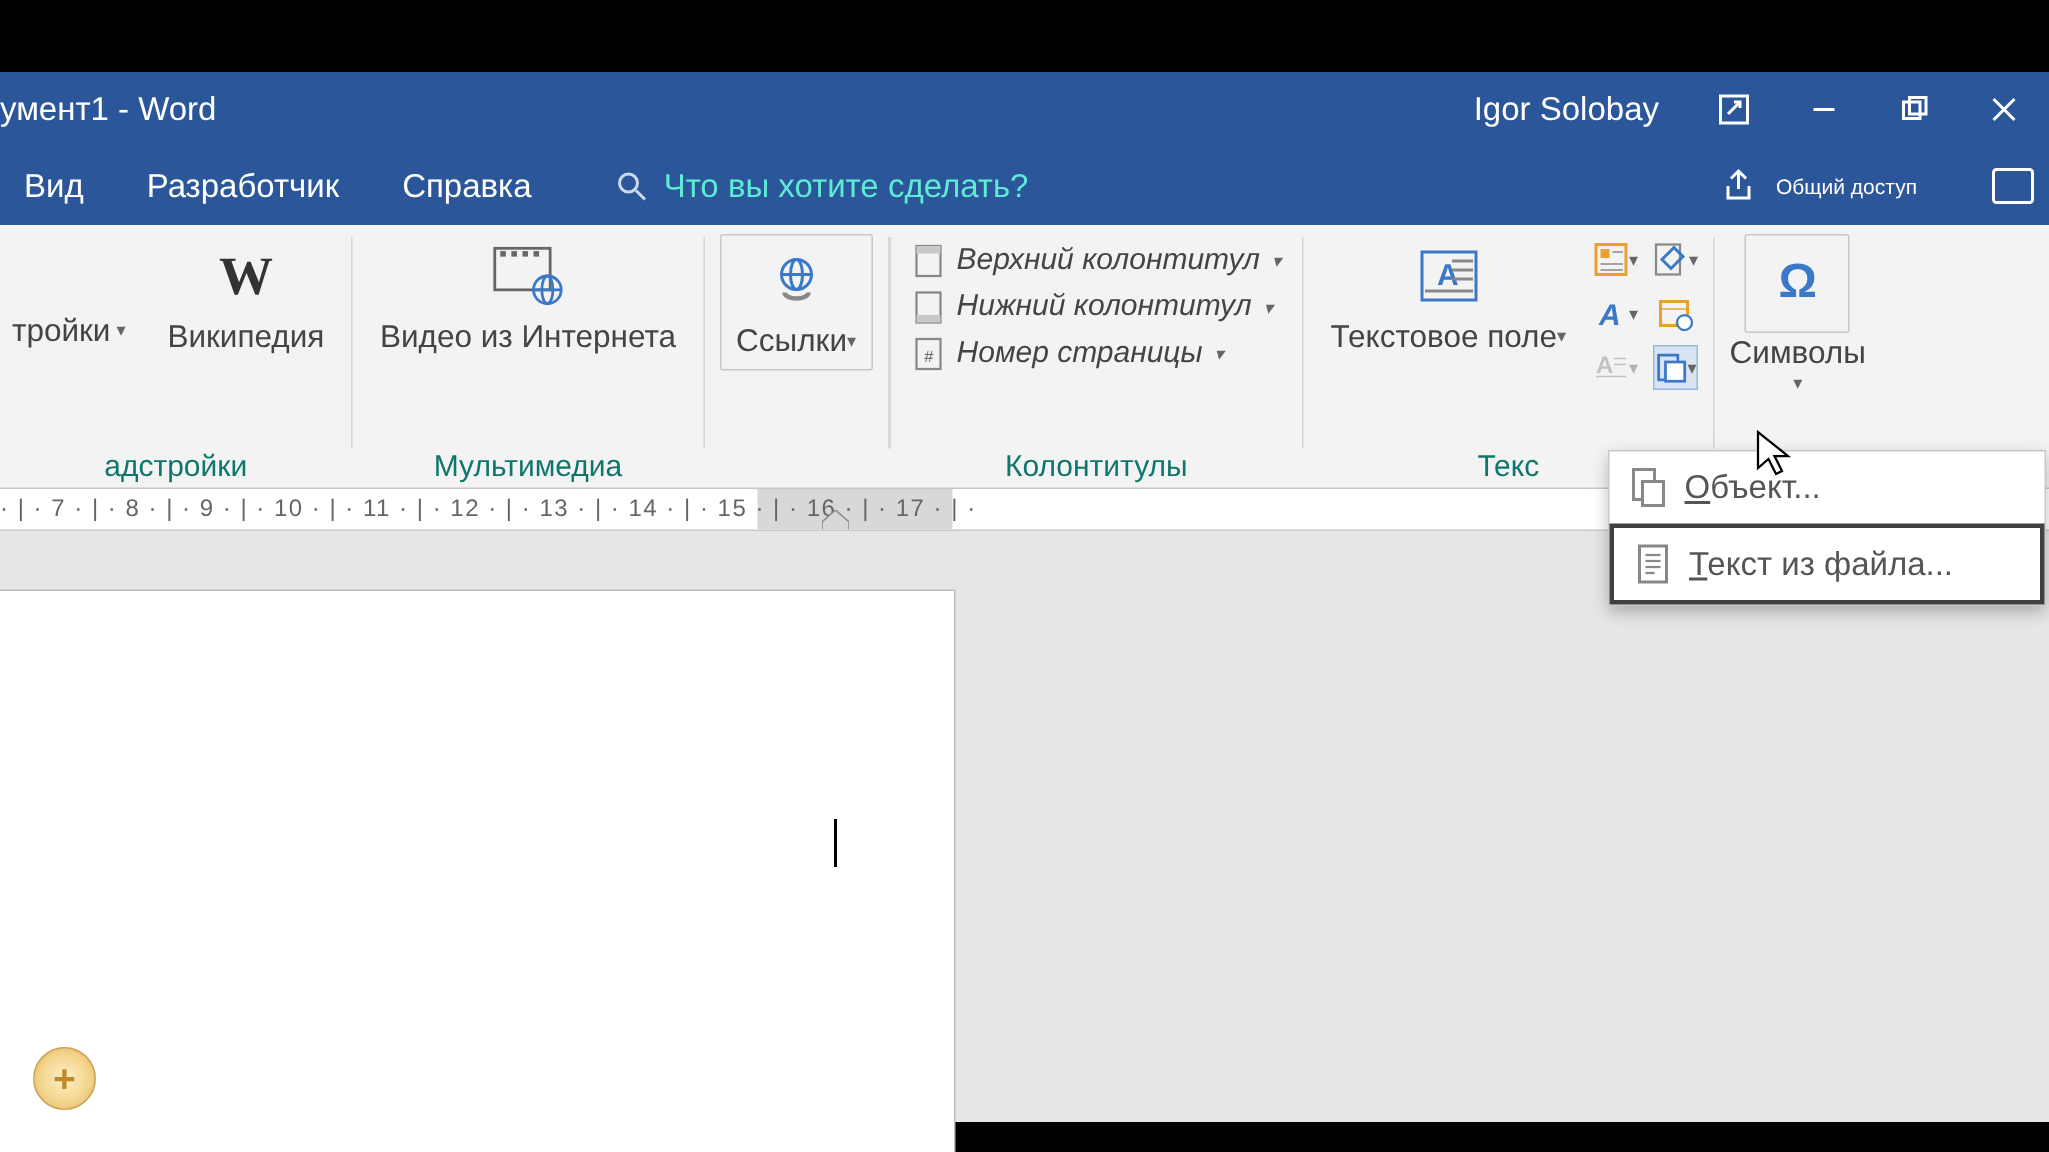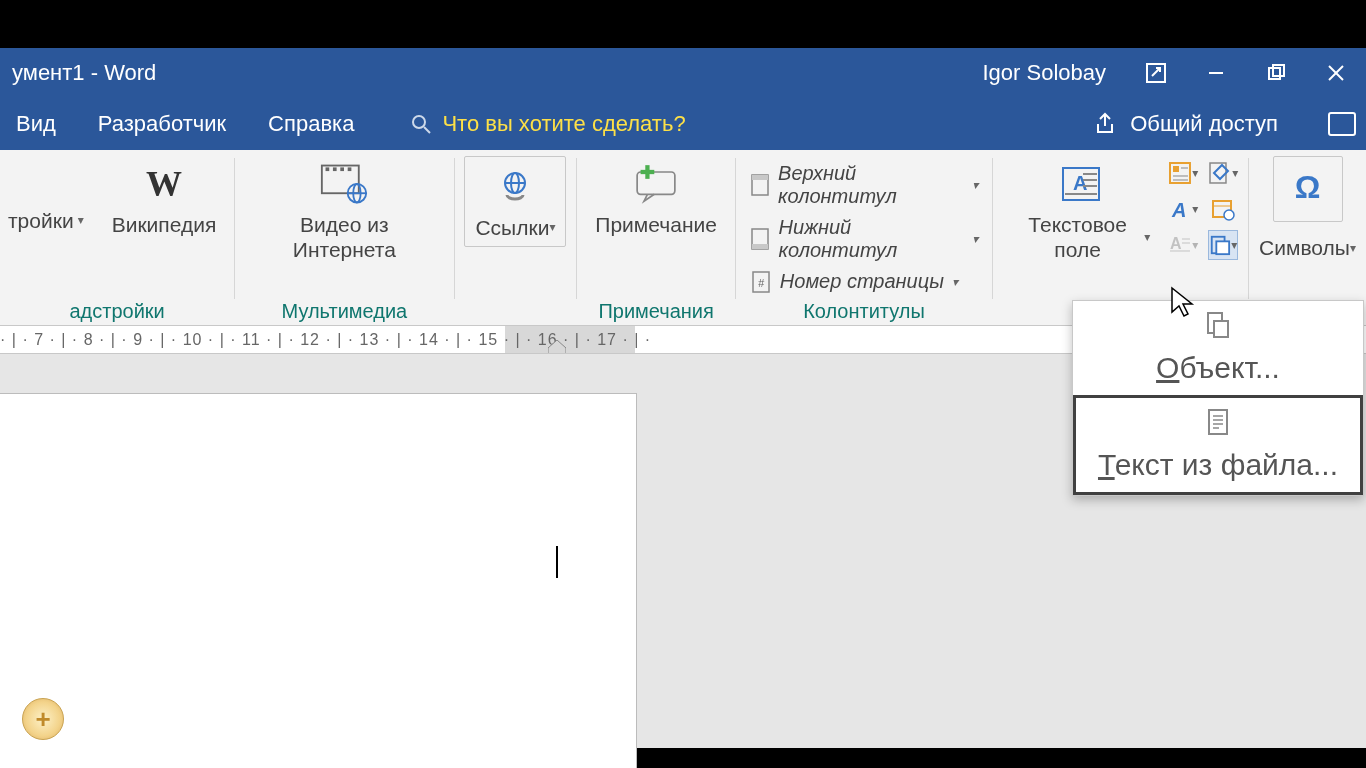--- a/index.html
+++ b/index.html
@@ -1,52 +1,52 @@
 <!DOCTYPE html>
 <html><head>
 <meta charset="utf-8">
 <style>
   * { margin: 0; padding: 0; box-sizing: border-box; font-family: "Segoe UI", Arial, sans-serif; }
   body { background: #000; width: 1366px; height: 768px; overflow: hidden; position: relative; }
   .letterbox-top { height: 48px; background: #000; }
   .app { position: absolute; top: 48px; left: 0; right: 0; bottom: 20px; background: #e6e6e6; }
   
   .titlebar { height: 50px; background: #2b579a; color: #fff; display: flex; align-items: center; position: relative; }
-  .titlebar-left { font-size: 22px; padding-left: 12px; }
+  .titlebar-left { font-size: 22px; padding-left: 0; }
   .titlebar-center { flex: 1; text-align: right; font-size: 22px; padding-right: 20px; }
   .win-controls { display: flex; align-items: center; gap: 0; }
   .win-btn { width: 60px; height: 50px; display: flex; align-items: center; justify-content: center; color: #fff; }
   .win-btn svg { stroke: #fff; fill: none; }
   
   .tabs-row { height: 52px; background: #2b579a; color: #fff; display: flex; align-items: center; padding: 0 10px; gap: 30px; font-size: 22px; }
   .tab { padding: 4px 6px; }
-  .tell-me { display: flex; align-items: center; gap: 10px; color: #fde047; font-size: 22px; margin-left: 20px; }
+  .tell-me { display: flex; align-items: center; gap: 10px; color: #5eead4; font-size: 22px; margin-left: 20px; }
   .tabs-spacer { flex: 1; }
-  .share { display: flex; align-items: center; gap: 10px; font-size: 22px; }
+  .share { display: flex; align-items: center; gap: 10px; font-size: 14px; }
   .comments-icon { width: 28px; height: 24px; border: 2px solid #fff; border-radius: 3px; position: relative; margin-left: 20px; }
   
   .ribbon { background: #f3f3f3; border-bottom: 1px solid #c8c8c8; display: flex; align-items: stretch; height: 176px; position: relative; }
   .group { display: flex; flex-direction: column; align-items: center; padding: 6px 10px 0 10px; position: relative; }
   .group-sep { width: 1px; background: #d6d6d6; margin: 8px 0 26px 0; }
   .group-label { position: absolute; bottom: 2px; left: 0; right: 0; text-align: center; font-size: 20px; color: #0f766e; }
   .big-btn { display: flex; flex-direction: column; align-items: center; justify-content: flex-start; padding: 4px 8px; }
   .big-btn .icon { width: 48px; height: 48px; display: flex; align-items: center; justify-content: center; margin-bottom: 4px; }
   .big-btn .lbl { font-size: 21px; color: #444; text-align: center; line-height: 1.2; }
   .dd-caret { font-size: 12px; color: #666; }
   .row-btns { display: flex; flex-direction: row; align-items: flex-start; gap: 12px; }
   .menu-col { display: flex; flex-direction: column; gap: 4px; align-items: flex-start; padding-top: 4px; }
   .menu-item { display: flex; align-items: center; gap: 8px; font-size: 20px; color: #444; padding: 2px 4px; font-style: italic; }
   .menu-item .mini-icon { width: 22px; height: 22px; display: inline-flex; align-items: center; justify-content: center; }
   .small-grid { display: grid; grid-template-columns: auto auto; gap: 6px 10px; padding-top: 2px; }
   .small-btn { width: 30px; height: 30px; display: flex; align-items: center; justify-content: center; }
   .framed { border: 1px solid #c8c8c8; padding: 6px 10px; border-radius: 2px; }
   .text-group { display: flex; flex-direction: row; align-items: flex-start; gap: 10px; }
   
   .dropdown { position: absolute; top: 300px; left: 1072px; width: 292px; background: #fff; border: 1px solid #c8c8c8; box-shadow: 0 4px 10px rgba(0,0,0,0.25); z-index: 20; }
-  .dropdown .ditem { display: flex; align-items: center; gap: 12px; padding: 10px 14px; font-size: 30px; color: #555; flex-direction: column; }
+  .dropdown .ditem { display: flex; align-items: center; gap: 12px; padding: 10px 14px; font-size: 22px; color: #555; }
   .dropdown .ditem.highlight { border: 3px solid #404040; }
   .dropdown .ditem .dicon { width: 24px; height: 28px; }
   .underline-first::first-letter { text-decoration: underline; }
   
   .ruler { height: 28px; background: #fff; border-bottom: 1px solid #c8c8c8; position: relative; overflow: hidden; font-size: 16px; color: #666; }
   .ruler-inner { position: absolute; left: 0; top: 0; height: 100%; display: flex; align-items: center; white-space: nowrap; }
   .ruler-seg { display: inline-block; letter-spacing: 1px; }
   .ruler-gray { position: absolute; left: 505px; top: 0; bottom: 0; width: 130px; background: #d8d8d8; }
   .indent-marker { position: absolute; left: 548px; top: 14px; }
   
@@ -172,34 +172,20 @@
             </svg>
         </div>
         <div class="lbl" style="display:flex;flex-direction:row;align-items:center">
           <span>Ссылки</span>
           <span class="dd-caret">▾</span>
         </div>
       </div>
     </div>
     <div class="group-sep"></div>
 
-    <div class="group">
-      <div class="big-btn">
-        <div class="icon">
-          <svg width="56" height="48" viewBox="0 0 56 48">
-              <rect x="6" y="10" width="44" height="26" rx="4" fill="none" stroke="#888" stroke-width="2"></rect>
-              <path d="M18 36 l-4 8 l12 -8" fill="none" stroke="#888" stroke-width="2"></path>
-              <line x1="18" y1="2" x2="18" y2="18" stroke="#4caf50" stroke-width="5"></line>
-              <line x1="10" y1="10" x2="26" y2="10" stroke="#4caf50" stroke-width="5"></line>
-            </svg>
-        </div>
-        <div class="lbl">Примечание</div>
-      </div>
-      <div class="group-label">Примечания</div>
-    </div>
     <div class="group-sep"></div>
 
     <div class="group">
       <div class="menu-col">
         <div class="menu-item">
           <span class="mini-icon">
               <svg width="20" height="24" viewBox="0 0 20 24">
                 <rect x="2" y="2" width="16" height="20" fill="none" stroke="#888" stroke-width="1.5"></rect>
                 <rect x="2" y="2" width="16" height="5" fill="#c8c8c8"></rect>
               </svg>
@@ -300,21 +286,21 @@
         </div>
       </div>
       <div class="group-label">Текс</div>
     </div>
     <div class="group-sep"></div>
 
     <div class="group">
       <div class="big-btn framed">
         <div class="icon" style="font-size:32px;color:#3a78c8;font-weight:bold">Ω</div>
       </div>
-      <div class="lbl" style="font-size:21px;color:#444;margin-top:14px;display:flex;flex-direction:row;align-items:center">
+      <div class="lbl" style="font-size:21px;color:#444;margin-top:2px;display:flex;flex-direction:column;align-items:center">
         <span>Символы</span>
         <span class="dd-caret">▾</span>
       </div>
     </div>
 
   </div>
 
   <div class="ruler">
     <div class="ruler-gray"></div>
     <div class="ruler-inner">

